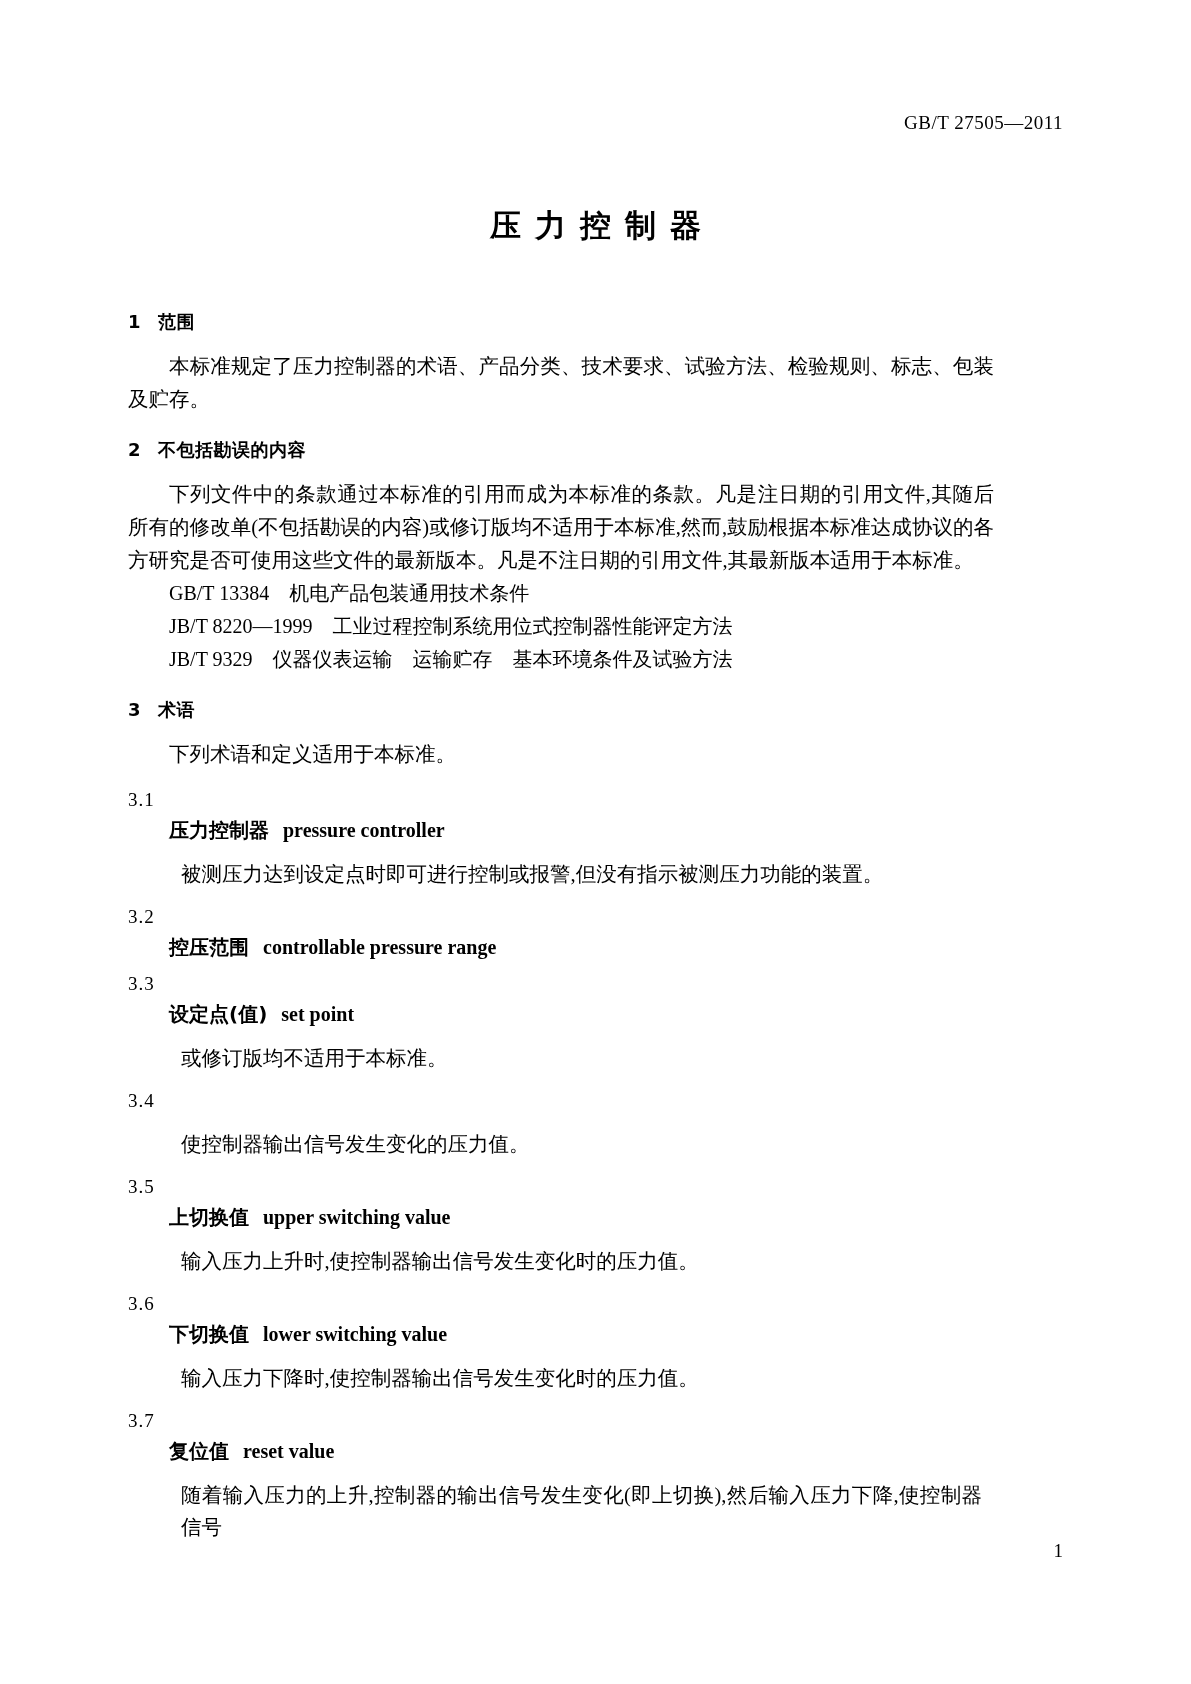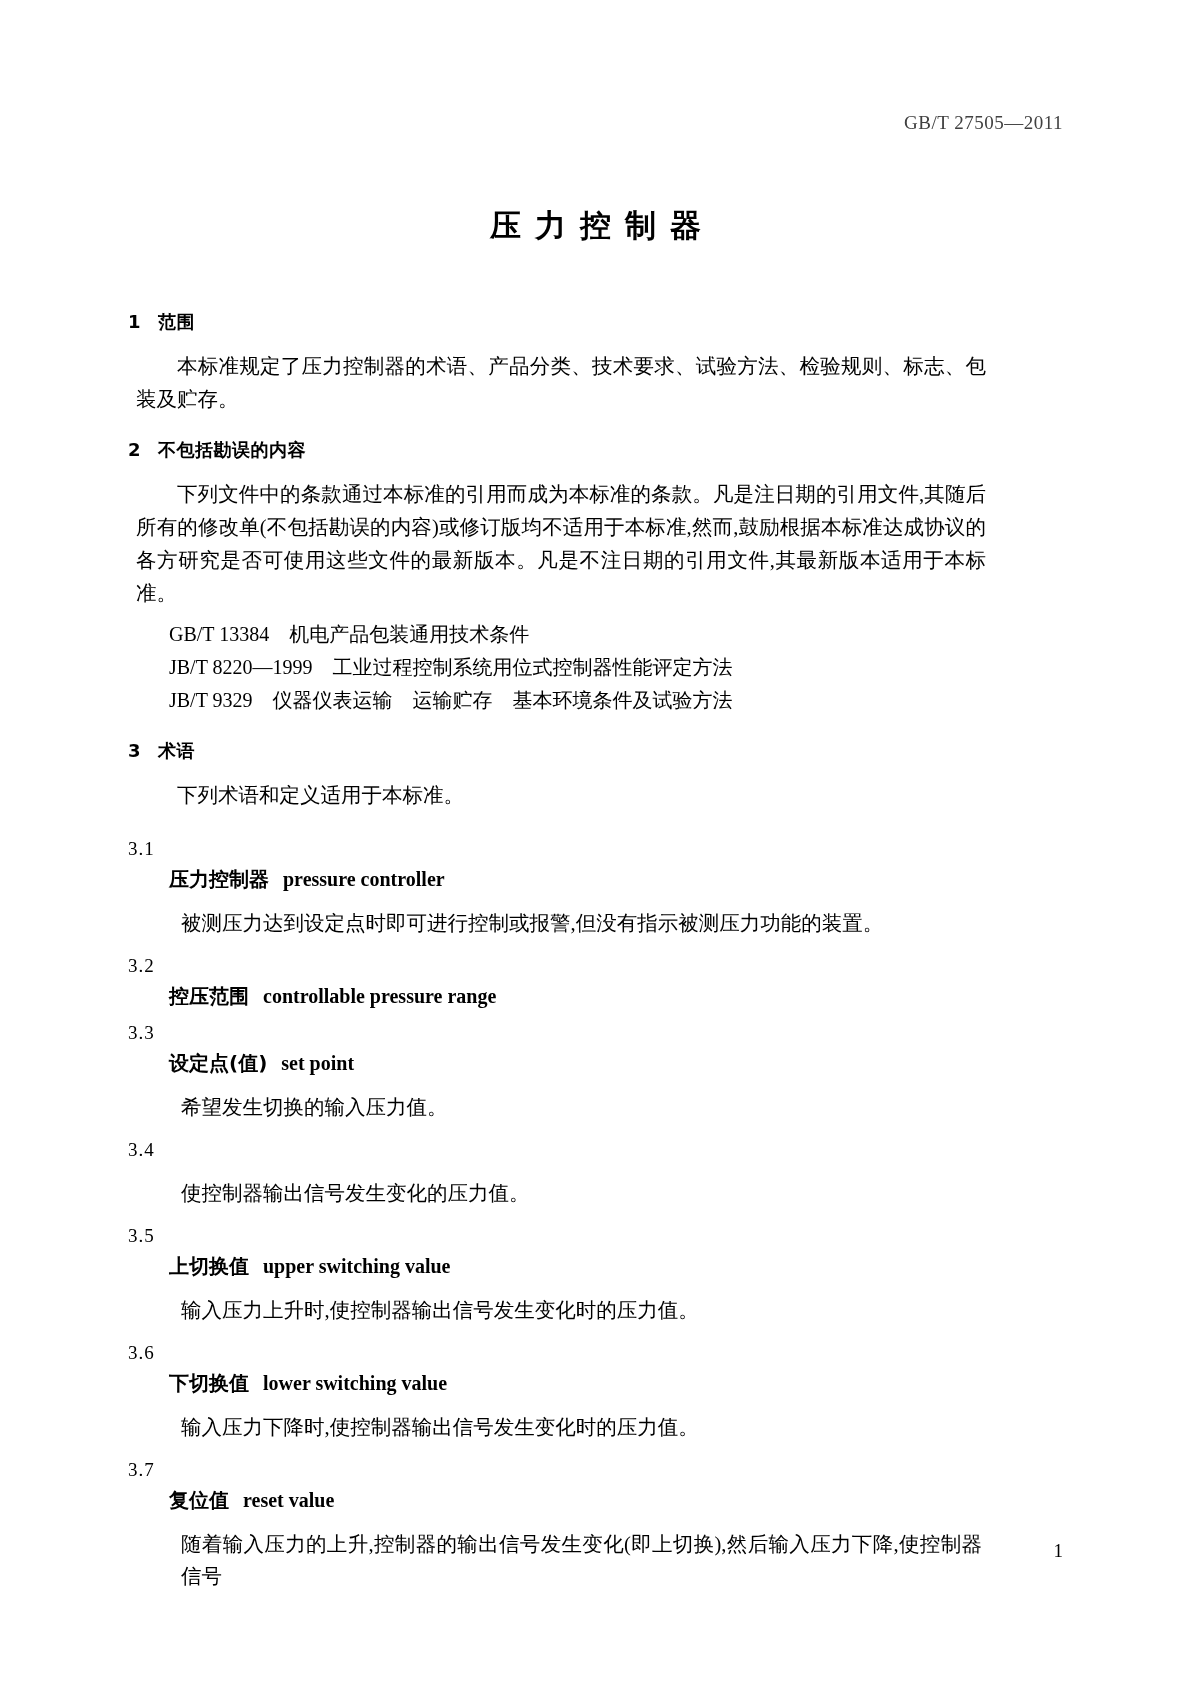--- a/index.html
+++ b/index.html
@@ -22,21 +22,21 @@
     box-sizing: border-box;
     padding: 0;
   }
   .header {
     position: absolute;
     top: 112px;
     right: 128px;
     font-family: "Liberation Serif", "DejaVu Serif", serif;
     font-size: 19px;
     letter-spacing: 0.5px;
-    color: #404040;
+    color: #000000;
   }
   .doc-title {
     position: absolute;
     top: 205px;
     left: 0;
     width: 1191px;
     text-align: center;
     font-family: "DejaVu Sans", "Liberation Sans", sans-serif;
     font-weight: bold;
     font-size: 31px;
@@ -58,21 +58,21 @@
   }
   .sec-head .num {
     display: inline-block;
     min-width: 30px;
   }
   .para {
     font-size: 20.5px;
     line-height: 33px;
     text-align: justify;
     text-justify: inter-ideograph;
-    margin: 8px;
+    margin: 0;
   }
   .indent {
     text-indent: 41px;
   }
   .ref-line {
     font-size: 20px;
     line-height: 33px;
     margin: 0;
     padding-left: 41px;
     font-family: Liberation Serif, serif;
@@ -146,21 +146,21 @@
 
     <p class="term-num">3.1</p>
     <p class="term-name"><span>压力控制器</span><span class="en">pressure controller</span></p>
     <p class="term-def">被测压力达到设定点时即可进行控制或报警,但没有指示被测压力功能的装置。</p>
 
     <p class="term-num">3.2</p>
     <p class="term-name"><span>控压范围</span><span class="en">controllable pressure range</span></p>
 
     <p class="term-num">3.3</p>
     <p class="term-name"><span>设定点(值)</span><span class="en">set point</span></p>
-    <p class="term-def">希望发生切换的输入压力值。</p>
+    <p class="term-def">或修订版均不适用于本标准。</p>
 
     <p class="term-num">3.4</p>
     <p class="term-def">使控制器输出信号发生变化的压力值。</p>
 
     <p class="term-num">3.5</p>
     <p class="term-name"><span>上切换值</span><span class="en">upper switching value</span></p>
     <p class="term-def">输入压力上升时,使控制器输出信号发生变化时的压力值。</p>
 
     <p class="term-num">3.6</p>
     <p class="term-name"><span>下切换值</span><span class="en">lower switching value</span></p>

